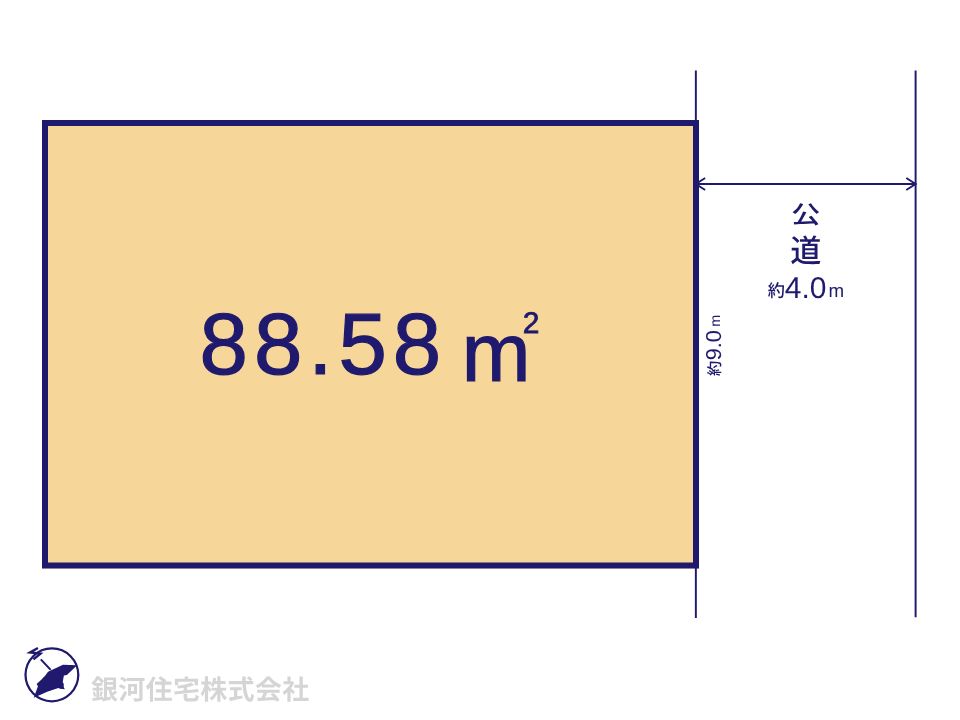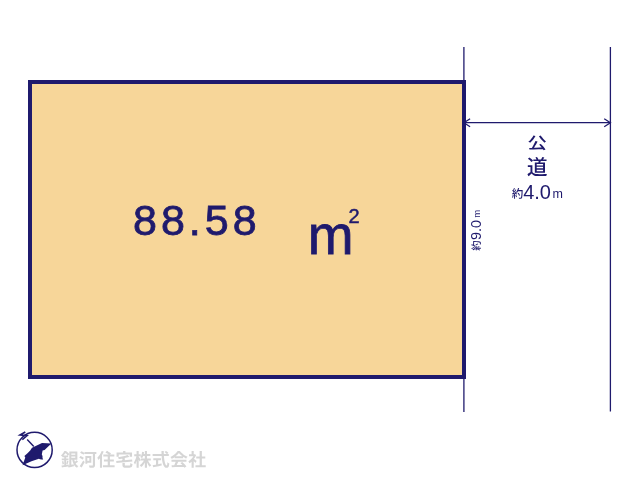--- a/index.html
+++ b/index.html
@@ -2,21 +2,21 @@
 <html><head><meta charset="utf-8">
 <style>
 html,body{margin:0;padding:0;background:#ffffff;}
 body{width:640px;height:480px;position:relative;overflow:hidden;
   font-family:"Liberation Sans",sans-serif;-webkit-font-smoothing:antialiased;}
 .abs{position:absolute;}
 </style></head><body>
 
 <div class="abs" style="left:28px;top:80.4px;width:437.8px;height:298.8px;box-sizing:border-box;border:4.3px solid #1f1a6d;background:#f7d699;"></div>
 
-<div class="abs" style="left:133px;top:196.3px;font-size:43px;letter-spacing:4px;color:#1f1a6d;white-space:nowrap;-webkit-text-stroke:0.8px #1f1a6d;">88.58</div>
+<div class="abs" style="left:133px;top:196.3px;font-size:58px;letter-spacing:4px;color:#1f1a6d;white-space:nowrap;-webkit-text-stroke:0.8px #1f1a6d;">88.58</div>
 
 <div class="abs" style="left:307.8px;top:202.6px;font-size:55px;color:#1f1a6d;-webkit-text-stroke:0.8px #1f1a6d;">m</div>
 
 <div class="abs" style="left:348.5px;top:204.5px;font-size:20px;color:#1f1a6d;-webkit-text-stroke:0.5px #1f1a6d;">2</div>
 
 <svg class="abs" style="left:0;top:0;" width="640" height="480" viewBox="0 0 640 480">
     <line x1="463.9" y1="47" x2="463.9" y2="412" stroke="#1f1a6d" stroke-width="1.3"></line>
 
 <line x1="610.4" y1="47" x2="610.4" y2="411.5" stroke="#1f1a6d" stroke-width="1.3"></line>
 

